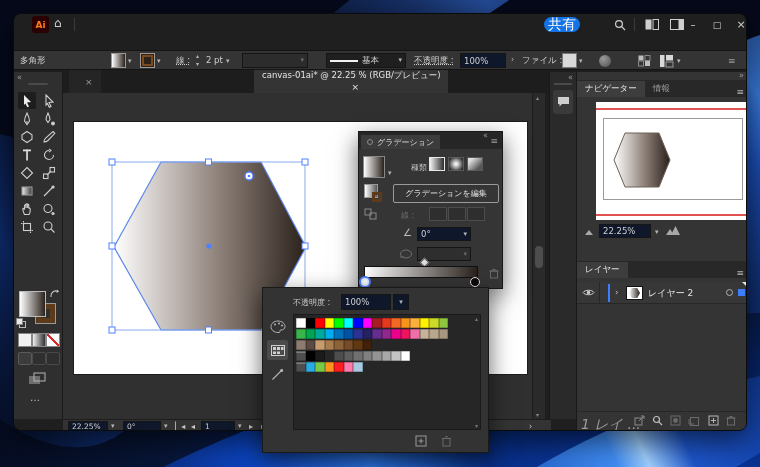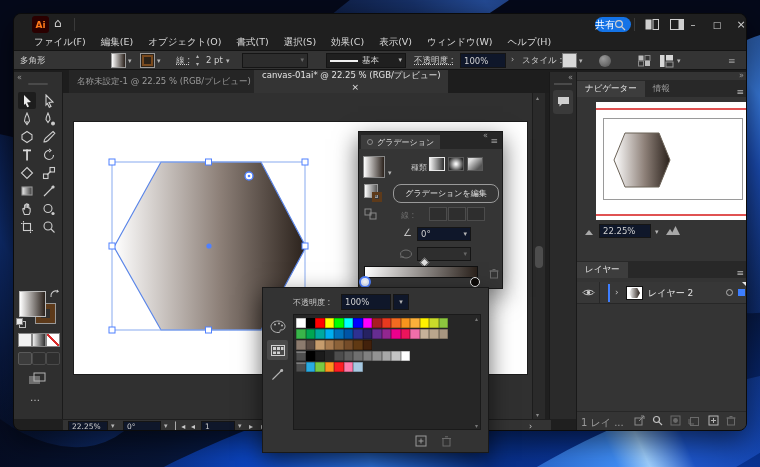--- a/index.html
+++ b/index.html
@@ -16,22 +16,22 @@
   .chev{color:#b5b5b5;font-size:7px;line-height:1;}
   .combo{position:absolute;display:flex;align-items:center;background:#0f172a;border:1px solid #151515;
          color:#d0d0d0;font-size:8.5px;padding:0 3px;box-sizing:border-box;}
   .combo .chev{margin-left:auto;}
   .menu-item{color:#d8d8d8;font-size:9.5px;margin-right:15px;cursor:default;}
   
   #titlebar{position:absolute;left:0;top:0;width:734px;height:21px;background:#1f1f1f;}
   #ai-logo{position:absolute;left:18px;top:2px;width:17px;height:17px;background:#2a0000;border-radius:3px;
            color:#ff7a1a;font-size:9px;font-weight:bold;display:flex;align-items:center;justify-content:center;}
   .tb-ic{position:absolute;top:2px;color:#cfcfcf;font-size:12px;}
-  #share-pill{position:absolute;left:581px;top:3px;width:36px;height:15px;border-radius:8px;background:#1473e6;
-              color:#fff;font-size:10px;display:flex;align-items:center;}
+  #share-pill{position:absolute;left:530px;top:3px;width:36px;height:15px;border-radius:8px;background:#1473e6;
+              color:#fff;font-size:14px;display:flex;align-items:center;justify-content:center;}
   .winbtn{position:absolute;top:0;width:22px;height:21px;color:#d0d0d0;font-size:10px;
           display:flex;align-items:center;justify-content:center;}
   
   #controlbar{position:absolute;left:0;top:36px;width:734px;height:20px;background:#343434;
               border-top:1px solid #141414;border-bottom:1px solid #141414;box-sizing:border-box;}
   .cb-lab{position:absolute;top:4px;font-size:8.5px;color:#cfcfcf;white-space:nowrap;}
   .swatchbox{position:absolute;top:2px;width:15px;height:15px;border:1px solid #9a9a9a;box-sizing:border-box;}
   
   #tabbar{position:absolute;left:0;top:56px;width:734px;height:23px;background:#1d1d1d;}
   .doctab{position:absolute;top:0;height:23px;display:flex;align-items:center;padding:0 8px;font-size:8.5px;white-space:nowrap;}
@@ -101,31 +101,20 @@
       </svg>
     <svg class="abs" style="left:656px;top:5px;" width="14" height="11" viewBox="0 0 14 11">
         <rect x="0.5" y="0.5" width="13" height="10" fill="none" stroke="#cfcfcf"></rect>
         <rect x="8.5" y="0.5" width="5" height="10" fill="#cfcfcf"></rect>
       </svg>
     <span class="winbtn" style="left:668px;">–</span>
     <span class="winbtn" style="left:692px;font-size:9px;">□</span>
     <span class="winbtn" style="left:716px;font-size:11px;">×</span>
   </div>
 
-  <nav id="menu-items" class="abs" style="left:20px;top:22px;display:flex;">
-      <span class="menu-item">ファイル(F)</span>
-      <span class="menu-item">編集(E)</span>
-      <span class="menu-item">オブジェクト(O)</span>
-      <span class="menu-item">書式(T)</span>
-      <span class="menu-item">選択(S)</span>
-      <span class="menu-item">効果(C)</span>
-      <span class="menu-item">表示(V)</span>
-      <span class="menu-item">ウィンドウ(W)</span>
-      <span class="menu-item">ヘルプ(H)</span>
-    </nav>
 
   <div id="controlbar">
     <span class="cb-lab" style="left:6px;">多角形</span>
     <div class="swatchbox" style="left:97px;background:linear-gradient(90deg,#fff, #2a211b);"></div>
     <span class="chev abs" style="left:114px;top:7px;">▾</span>
     <div class="swatchbox" style="left:126px;background:#2c2218;display:flex;align-items:center;justify-content:center;">
       <div style="width:7px;height:7px;border:2px solid #7a4a1e;background:transparent;"></div>
     </div>
     <span class="chev abs" style="left:143px;top:7px;">▾</span>
     <span class="cb-lab" style="left:162px;text-decoration:underline dotted;">線 :</span>
@@ -139,42 +128,41 @@
     <div class="combo" style="left:312px;top:2px;width:80px;height:15px;background:#1f1f1f;">
       <div style="width:28px;height:2px;background:#f0f0f0;margin-right:4px;"></div>
       <span>基本</span>
       <span class="chev">▾</span>
     </div>
     <span class="cb-lab" style="left:400px;text-decoration:underline dotted;">不透明度 :</span>
     <div class="combo" style="left:446px;top:2px;width:46px;height:15px;">
       <span>100%</span>
     </div>
     <span class="abs" style="left:497px;top:4px;color:#b5b5b5;font-size:8px;">›</span>
-    <span class="cb-lab" style="left:508px;">スタイル :</span>
+    <span class="cb-lab" style="left:508px;">ファイル :</span>
     <div class="swatchbox" style="left:548px;background:#d9d9d9;border-color:#777;"></div>
     <span class="chev abs" style="left:565px;top:7px;">▾</span>
     <div class="abs" style="left:585px;top:4px;width:12px;height:12px;border-radius:50%;background:radial-gradient(circle at 35% 30%,#9a9a9a,#4e4e4e);"></div>
     <svg class="abs" style="left:624px;top:4px;" width="13" height="12" viewBox="0 0 13 12">
         <rect x="0.5" y="0.5" width="5" height="5" fill="#bdbdbd"></rect>
         <rect x="7" y="6" width="5" height="5" fill="#bdbdbd"></rect>
         <rect x="7" y="0.5" width="5" height="5" fill="none" stroke="#8a8a8a"></rect>
         <rect x="0.5" y="6" width="5" height="5" fill="none" stroke="#8a8a8a"></rect>
       </svg>
     <svg class="abs" style="left:645px;top:3px;" width="15" height="14" viewBox="0 0 15 14">
         <rect x="1" y="1" width="4.5" height="12" fill="#d8d8d8"></rect>
         <rect x="7" y="1" width="7" height="5.5" fill="#d8d8d8"></rect>
         <rect x="7" y="8" width="7" height="5" fill="none" stroke="#999"></rect>
       </svg>
     <span class="chev abs" style="left:663px;top:7px;">▾</span>
     <span class="abs icbtn" style="left:714px;top:5px;">≡</span>
   </div>
 
   <div id="tabbar">
     <div class="doctab" style="left:55px;background:#252525;color:#9b9b9b;">
-      <span>名称未設定-1 @ 22.25 % (RGB/プレビュー)</span>
       <span class="x">×</span>
     </div>
     <div class="doctab" style="left:240px;background:#343434;color:#e4e4e4;flex-direction:column;">
       <span>canvas-01ai* @ 22.25 % (RGB/プレビュー)</span>
       <span class="x">×</span>
     </div>
   </div>
 
   <div id="toolbar">
     <span class="abs" style="left:3px;top:1px;color:#9b9b9b;font-size:8px;">«</span>
@@ -393,21 +381,21 @@
       <span class="abs" style="left:38px;top:5px;color:#c0c0c0;font-size:9px;">›</span>
       <div class="abs" style="left:49px;top:4px;width:17px;height:14px;background:#fff;border:1px solid #111;box-sizing:border-box;display:flex;align-items:center;justify-content:center;">
         <div style="width:11px;height:10px;background:linear-gradient(90deg,#fff,#2a211b);clip-path:polygon(25% 0,75% 0,100% 50%,75% 100%,25% 100%,0 50%);"></div>
       </div>
       <span class="abs" style="left:71px;top:5px;color:#e0e0e0;font-size:9px;">レイヤー 2</span>
       <div class="abs" style="left:149px;top:7px;width:7px;height:7px;border:1px solid #b0b0b0;border-radius:50%;box-sizing:border-box;"></div>
       <div class="abs" style="left:161px;top:7px;width:7px;height:7px;background:#3d7eff;"></div>
       <div class="abs" style="right:0;top:0;width:0;height:0;border-left:7px solid transparent;border-top:7px solid #e8e8e8;"></div>
     </div>
     <div class="abs" style="left:0;top:339px;width:172px;height:17px;border-top:1px solid #272727;background:#343434;box-sizing:border-box;">
-      <span class="abs" style="left:4px;top:4px;color:#9a9a9a;font-size:10px;">1 レイ ...</span>
+      <span class="abs" style="left:4px;top:4px;color:#9a9a9a;font-size:14px;font-style:italic;">1 レイ ...</span>
       <svg class="abs" style="left:57px;top:3px;" width="11" height="11" viewBox="0 0 11 11">
           <rect x="1" y="3" width="7" height="7" fill="none" stroke="#8a8a8a"></rect>
           <path d="M5 6 L10 1 M7 1 H10 V4" fill="none" stroke="#8a8a8a"></path>
         </svg>
       <svg class="abs" style="left:75px;top:3px;" width="11" height="11" viewBox="0 0 11 11">
           <circle cx="4.5" cy="4.5" r="3" fill="none" stroke="#c0c0c0" stroke-width="1.2"></circle>
           <line x1="6.8" y1="6.8" x2="10" y2="10" stroke="#c0c0c0" stroke-width="1.2"></line>
         </svg>
       <svg class="abs" style="left:93px;top:3px;" width="11" height="11" viewBox="0 0 11 11">
           <rect x="1" y="1" width="9" height="9" fill="none" stroke="#6a6a6a"></rect>
@@ -461,21 +449,21 @@
     <span class="abs icbtn" style="right:4px;top:4px;">≡</span>
   </div>
   <div class="abs" style="left:4px;top:24px;width:22px;height:22px;background:linear-gradient(90deg,#fff,#2a211b);border:1px solid #888;box-sizing:border-box;"></div>
   <span class="chev abs" style="left:29px;top:38px;">▾</span>
   <span class="abs lab8" style="left:52px;top:30px;">種類 :</span>
   <div class="typebtn" style="left:70px;background:linear-gradient(90deg,#f2f2f2,#2c2c2c);border-color:#e8e8e8;"></div>
   <div class="typebtn" style="left:89px;background:radial-gradient(circle,#f2f2f2 10%,#2c2c2c 85%);"></div>
   <div class="typebtn" style="left:108px;background:linear-gradient(135deg,#ddd 20%,#555 80%);"></div>
   <div class="abs" style="left:5px;top:52px;width:12px;height:12px;background:linear-gradient(90deg,#fff,#555);border:1px solid #999;"></div>
   <div class="abs" style="left:13px;top:60px;width:10px;height:10px;border:3px solid #5d3a1a;box-sizing:border-box;"></div>
-  <div class="abs" style="left:34px;top:52px;width:104px;height:17px;border:1px solid #9a9a9a;border-radius:8px;display:flex;align-items:center;justify-content:center;">
+  <div class="abs" style="left:34px;top:52px;width:104px;height:17px;border:1px solid #9a9a9a;border-radius:2px;display:flex;align-items:center;justify-content:center;">
     <span class="lab8" style="color:#e2e2e2;">グラデーションを編集</span>
   </div>
   <svg class="abs" style="left:5px;top:76px;" width="13" height="12" viewBox="0 0 13 12">
       <rect x="1" y="1" width="6" height="6" fill="none" stroke="#8a8a8a"></rect>
       <rect x="6" y="5" width="6" height="6" fill="none" stroke="#8a8a8a"></rect>
     </svg>
   <span class="abs lab8" style="left:42px;top:78px;color:#6f6f6f;">線 :</span>
   <div class="abs" style="left:70px;top:75px;width:16px;height:12px;border:1px solid #4c4c4c;background:#2e2e2e;"></div>
   <div class="abs" style="left:89px;top:75px;width:16px;height:12px;border:1px solid #4c4c4c;background:#2e2e2e;"></div>
   <div class="abs" style="left:108px;top:75px;width:16px;height:12px;border:1px solid #4c4c4c;background:#2e2e2e;"></div>

